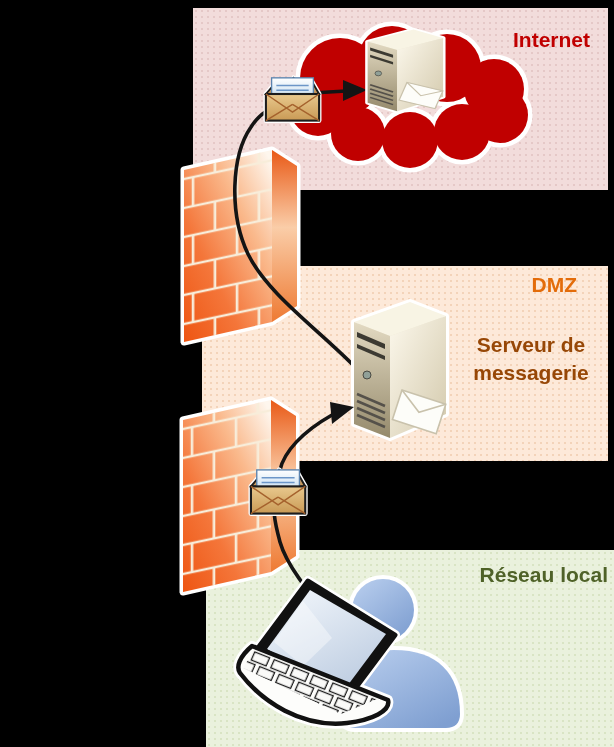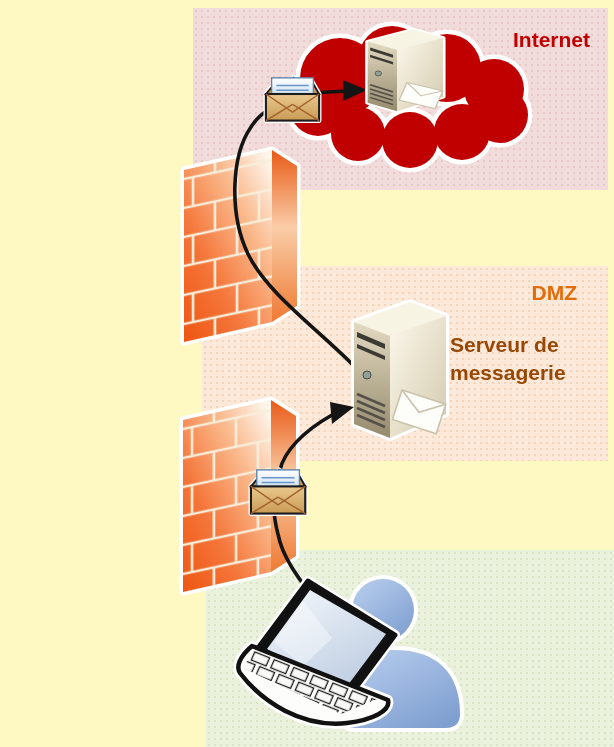--- a/index.html
+++ b/index.html
@@ -1,30 +1,30 @@
 <!DOCTYPE html>
 <html><head>
 <meta charset="utf-8">
 <style>
   html,body{margin:0;padding:0;background:#fff;}
-  #stage{position:relative;width:614px;height:747px;background:#fef9c3;overflow:hidden;
+  #stage{position:relative;width:614px;height:747px;background:#000000;overflow:hidden;
          font-family:"Liberation Sans",sans-serif;}
   .zone{position:absolute;}
   .zone-internet{left:193px;top:8px;width:415px;height:182px;background-color:#F2DCDB;
     background-image:radial-gradient(#E5C8C7 0.8px,transparent 1.1px);background-size:6px 6px;}
   .zone-dmz{left:202px;top:266px;width:406px;height:195px;background-color:#FDE9D9;
     background-image:radial-gradient(#F3D3B9 0.8px,transparent 1.1px);background-size:6px 6px;}
   .zone-local{left:206px;top:550px;width:408px;height:197px;background-color:#EAF1DD;
     background-image:radial-gradient(#D9E4C4 0.8px,transparent 1.1px);background-size:6px 6px;}
   svg#art{position:absolute;left:0;top:0;z-index:2;}
   .lbl{position:absolute;z-index:3;font-weight:bold;font-size:21px;line-height:26px;white-space:nowrap;}
   .lbl-internet{right:24px;top:27px;color:#C00000;}
   .lbl-fw1{left:13px;top:210px;color:#974706;}
-  .lbl-dmz{right:37px;top:280px;color:#E36C0A;padding-left:38px;}
-  .lbl-srv{left:450px;top:331px;width:162px;color:#974706;
+  .lbl-dmz{right:37px;top:272px;color:#E36C0A;padding-left:38px;}
+  .lbl-srv{left:450px;top:331px;width:162px;text-align:center;color:#974706;
            white-space:normal;line-height:28px;}
   .lbl-fw2{left:13px;top:481px;color:#974706;}
   .lbl-local{right:6px;top:562px;color:#4F6228;}
 </style>
 </head>
 <body>
 
 <div id="stage">
 
   <div class="zone zone-internet"></div>
@@ -168,13 +168,14 @@
       <polygon points="267,649 310,590 386,634 342,693" fill="url(#screen-grad)"></polygon>
       <polygon points="274,642 303,601 332,638 303,666" fill="#FFFFFF" opacity="0.4"></polygon>
       <path d="M252,646 L388,700 C391,711 372,720 347,723 C302,728 262,702 240,673 C236,667 239,657 252,646 Z" fill="#FDFDFB" stroke="#111111" stroke-width="4.5" stroke-linejoin="round"></path>
       <polygon points="254,650 377,699 341,714 243,668" fill="url(#keys)"></polygon>
     </g>
   </svg>
 
   <div class="lbl lbl-internet">Internet</div>
   <div class="lbl lbl-dmz">DMZ</div>
   <div class="lbl lbl-srv">Serveur de messagerie</div>
+  <div class="lbl lbl-local">Réseau local</div>
 </div>
 
 </body></html>

